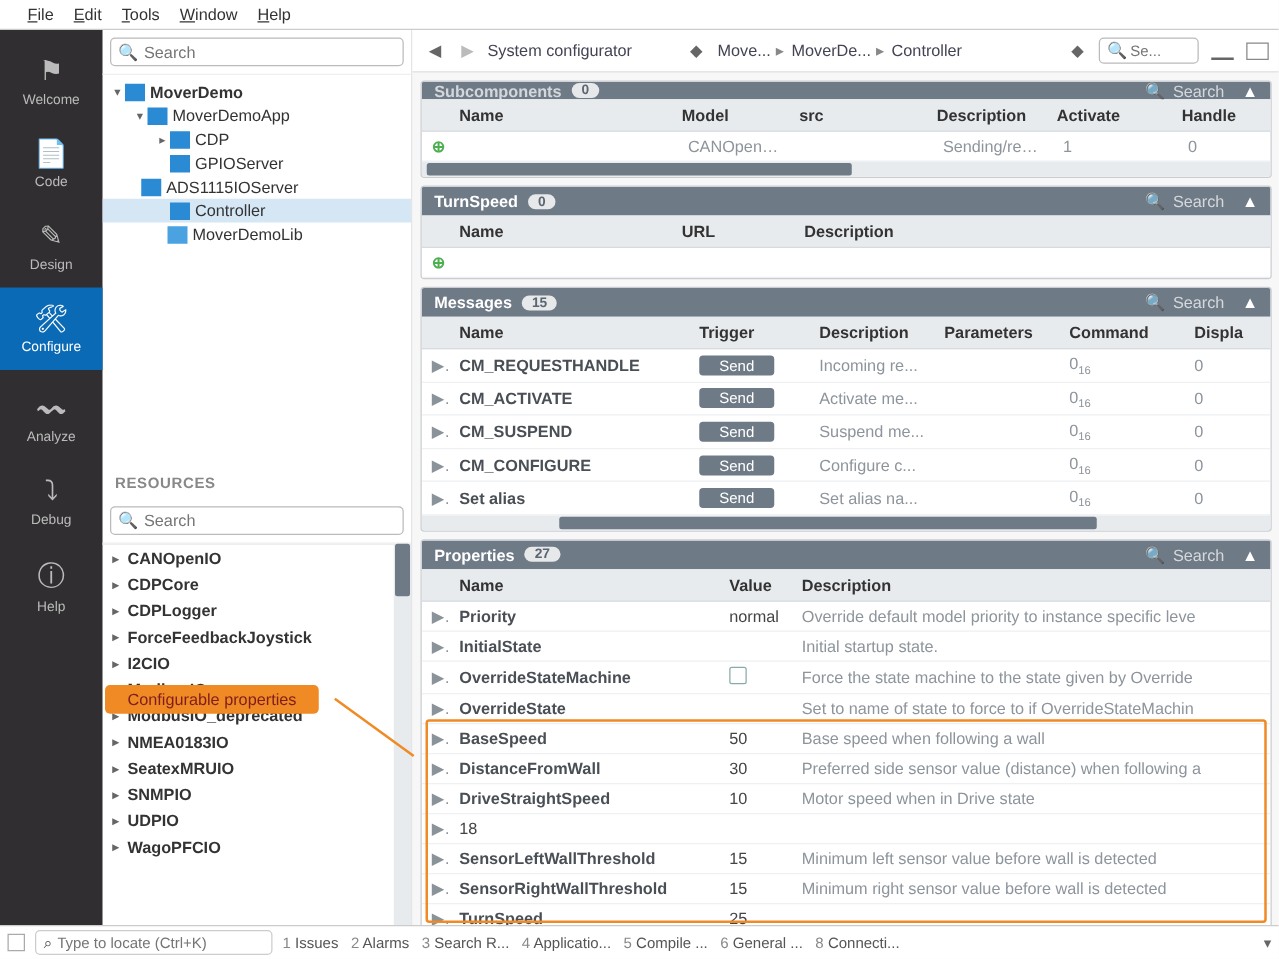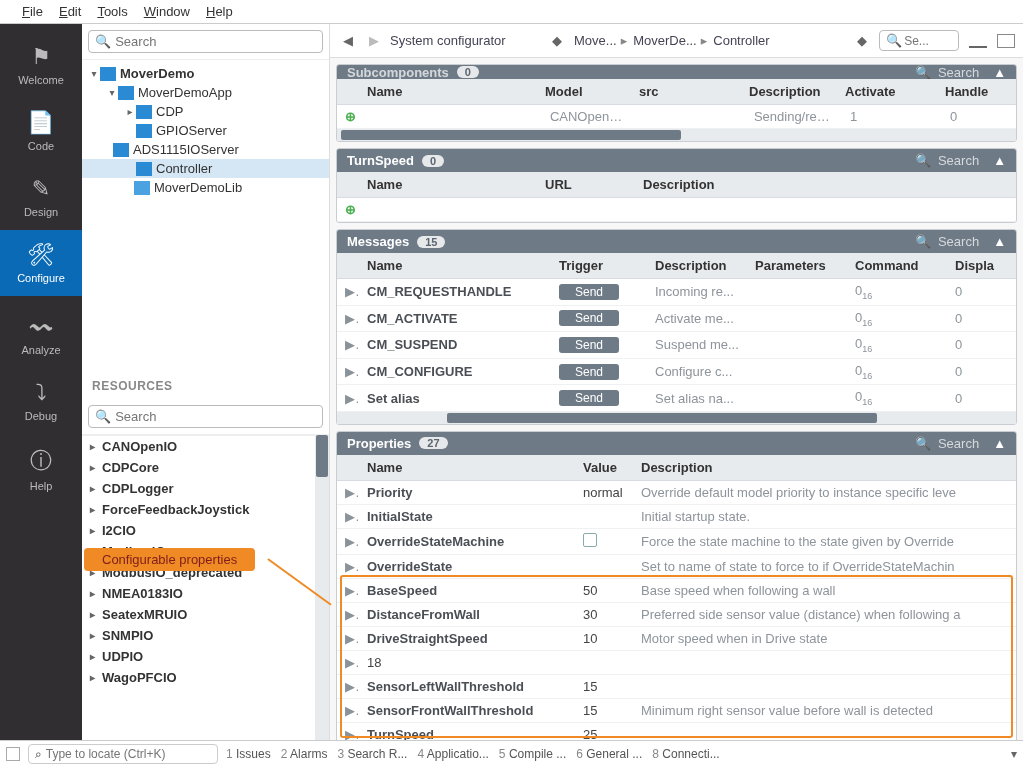--- a/index.html
+++ b/index.html
@@ -439,24 +439,25 @@
                 <div class="c-pr-desc propdesc">Motor speed when in Drive state</div>
               </div>
               <div class="prow hlrow">
                 <div class="playicon">▶</div>
                 <div class="c-pr-val"><span class="propval">18</span></div>
               </div>
               <div class="prow hlrow">
                 <div class="playicon">▶</div>
                 <div class="c-pr-name propname">SensorLeftWallThreshold</div>
                 <div class="c-pr-val"><span class="propval">15</span></div>
-              </div>
-              <div class="prow hlrow">
-                <div class="playicon">▶</div>
-                <div class="c-pr-name propname">SensorFrontWallThreshold</div>
+                <div class="c-pr-desc propdesc">Minimum left sensor value before wall is detected</div>
+              </div>
+              <div class="prow hlrow">
+                <div class="playicon">▶</div>
+                <div class="c-pr-name propname">SensorRightWallThreshold</div>
                 <div class="c-pr-val"><span class="propval">15</span></div>
                 <div class="c-pr-desc propdesc">Minimum right sensor value before wall is detected</div>
               </div>
               <div class="prow hlrow">
                 <div class="playicon">▶</div>
                 <div class="c-pr-name propname">TurnSpeed</div>
                 <div class="c-pr-val"><span class="propval">25</span></div>
               </div>
               <div class="highlightbox" style="left:3px;right:3px;top:143px;height:163px"></div>
             </div>

